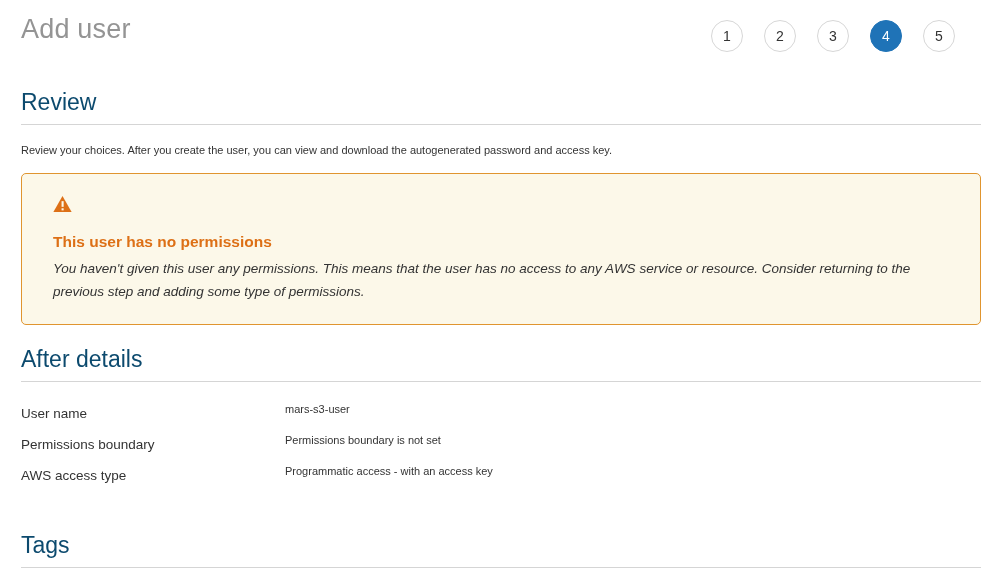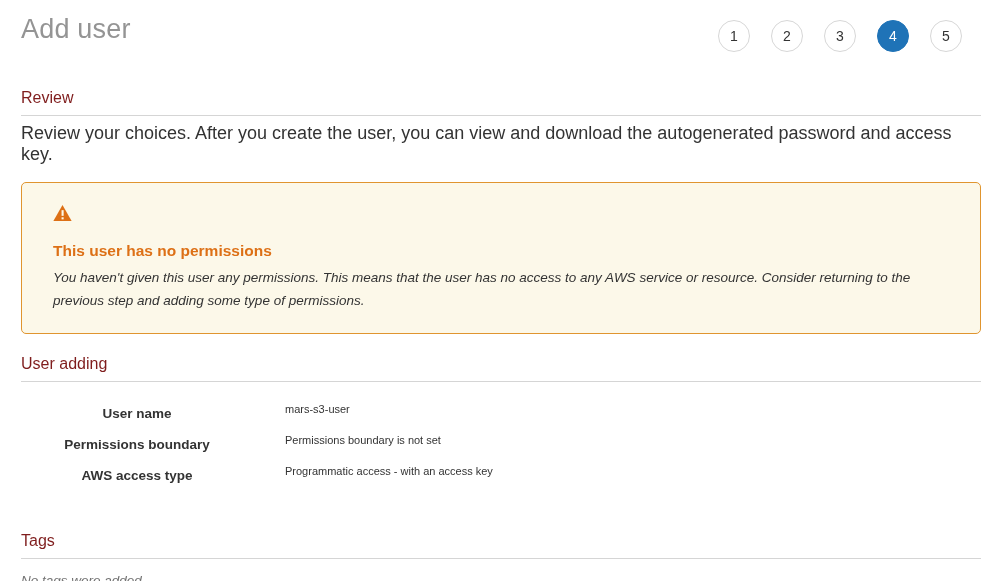--- a/index.html
+++ b/index.html
@@ -1,46 +1,46 @@
 <!DOCTYPE html>
 <html><head>
 <meta charset="utf-8">
 <style>
   * { margin:0; padding:0; box-sizing:border-box; }
   html,body { width:987px; height:581px; background:#fff; overflow:hidden;
     font-family:"Liberation Sans","DejaVu Sans",sans-serif; color:#333; }
 
   
   .header { display:flex; justify-content:space-between; align-items:flex-start;
-    padding:14px 25px 0 21px; }
+    padding:14px 32px 0 21px; }
   .page-title { font-size:27px; font-weight:400; color:#949494; letter-spacing:0.2px; }
   .steps { display:flex; gap:21px; margin-top:6px; }
   .step { width:32px; height:32px; border-radius:50%; border:1px solid #d7d7d7;
     background:#fff; color:#333; font-size:14px; display:flex; align-items:center;
     justify-content:center; cursor:pointer; }
   .step.active { background:#1f73b7; border-color:#1f73b7; color:#fff; }
 
   
   .content { margin:0 6px 0 21px; }
-  .section-heading { font-size:16px; font-weight:400; color:#7f1d1d; }
+  .section-heading { font-size:23px; font-weight:400; color:#0c4a6e; }
   .rule { border:none; border-top:1px solid #d5d5d5; margin-top:8px; }
-  .review-desc { font-size:18px; color:#333; margin-top:7px; }
+  .review-desc { font-size:11px; color:#333; margin-top:19px; }
 
   
   .warning { margin-top:17px; border:1px solid #e0952f; border-radius:5px;
     background:#fcf8e9; padding:19px 20px 20px 31px; display:flex; min-height:122px;flex-direction:column; }
   .warn-icon { flex:0 0 40px; padding-top:2px; }
   .warn-title { color:#dd7016; font-size:15.5px; font-weight:700; margin-bottom:7px; }
   .warn-body { font-size:13.5px; color:#333; line-height:1.7; max-width:860px;font-style:italic; }
 
   
   .user-details { margin-top:21px; }
   .detail-rows { margin-top:12px; }
   .detail-row { display:flex; height:31px; align-items:center; }
-  .detail-label { width:232px; text-align:center; font-weight:700; font-size:13.5px; color:#333;margin-top:8px; }
+  .detail-label { width:232px; text-align:left; font-weight:400; font-size:13.5px; color:#333;margin-top:8px; }
   .detail-value { margin-left:32px; font-size:11px; color:#333; }
 
   
   .tags { margin-top:45px; }
   .tags-empty { font-style:italic; font-size:13.5px; color:#737373; margin-top:14px; }
 
   
   .footer-rule { border:none; border-top:1px solid #d5d5d5; margin-top:27px; }
   .footer { display:flex; justify-content:flex-end; align-items:center;
     padding:11px 25px 0 0; gap:17px; }
@@ -82,21 +82,21 @@
         <rect x="9" y="13.5" width="2.2" height="2.2" fill="#fcf8e9"></rect>
       </svg>
     </div>
     <div>
       <div class="warn-title">This user has no permissions</div>
       <div class="warn-body">You haven't given this user any permissions. This means that the user has no access to any AWS service or resource. Consider returning to the previous step and adding some type of permissions.</div>
     </div>
   </div>
 
   <div class="user-details">
-    <div class="section-heading">User adding</div>
+    <div class="section-heading">After details</div>
     <hr class="rule">
     <div class="detail-rows">
         <div class="detail-row">
           <div class="detail-label">User name</div>
           <div class="detail-value">mars-s3-user</div>
         </div>
         <div class="detail-row">
           <div class="detail-label">Permissions boundary</div>
           <div class="detail-value">Permissions boundary is not set</div>
         </div>

